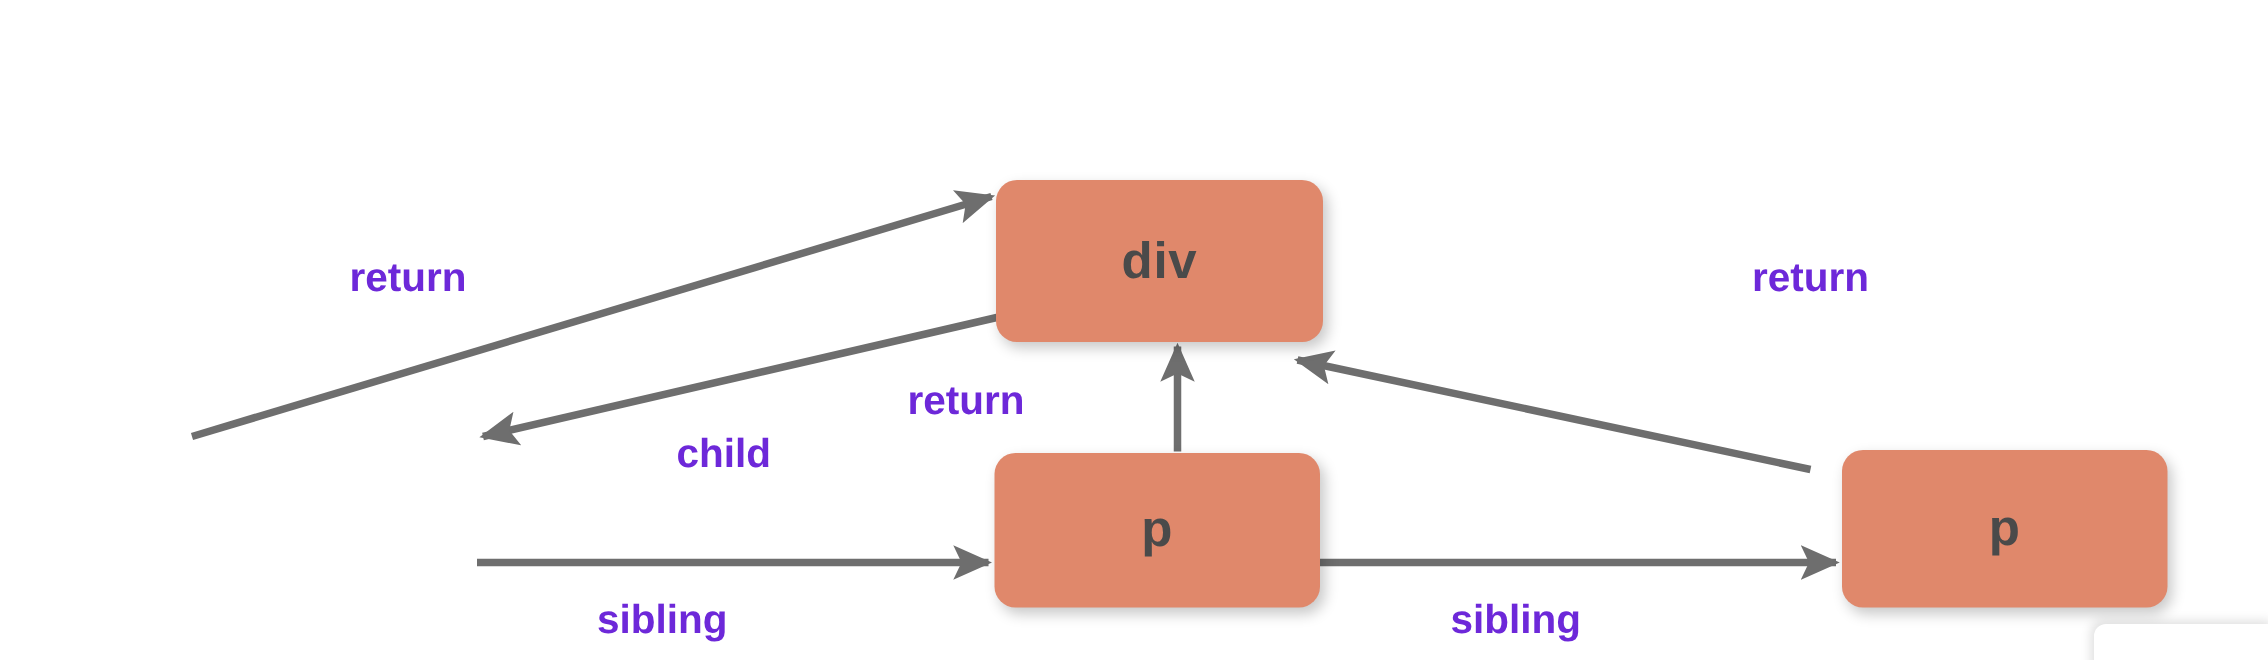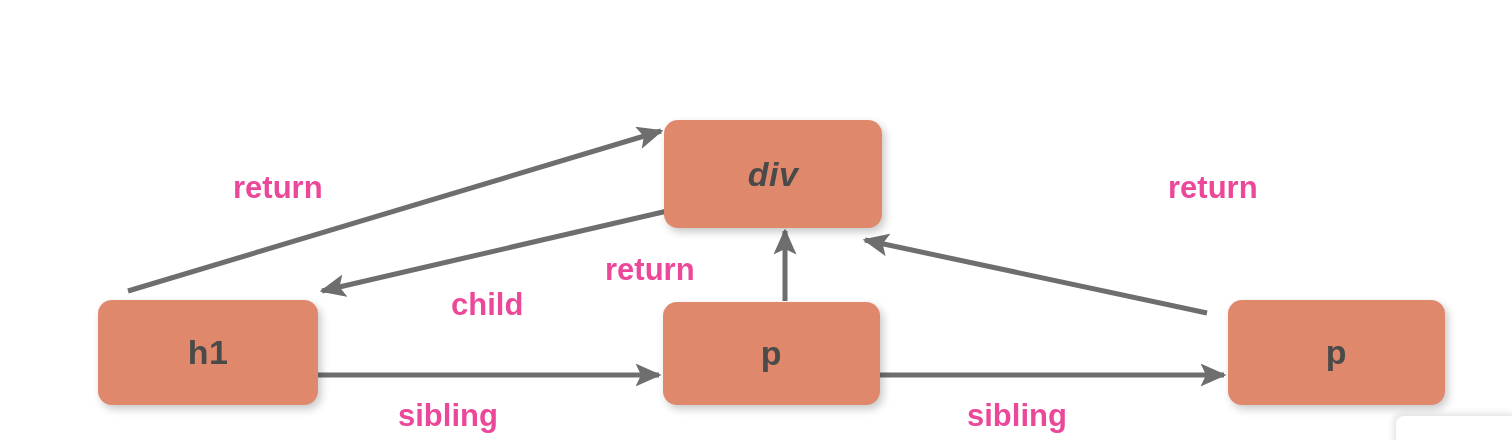--- a/index.html
+++ b/index.html
@@ -32,23 +32,23 @@
     border-radius: 14px;
     box-shadow: 3px 4px 9px rgba(0,0,0,0.22);
     color: #4a4a4a;
     font-weight: bold;
     font-size: 34px;
     letter-spacing: 0.5px;
     user-select: none;
   }
   .edge-label {
     position: absolute;
-    color: #ec4899;
+    color: #6d28d9;
     font-weight: bold;
-    font-size: 31px;
+    font-size: 27px;
     white-space: nowrap;
     user-select: none;
   }
   .corner-panel {
     position: absolute;
     right: -4px;
     bottom: -10px;
     width: 120px;
     height: 34px;
     background: #ffffff;
@@ -74,27 +74,24 @@
 
     <line x1="785" y1="301" x2="785" y2="231" stroke="#6e6e6e" stroke-width="5" marker-end="url(#arrowhead)"></line>
 
     <line x1="1207" y1="313" x2="865" y2="240" stroke="#6e6e6e" stroke-width="5" marker-end="url(#arrowhead)"></line>
 
     <line x1="318" y1="375" x2="659" y2="375" stroke="#6e6e6e" stroke-width="5" marker-end="url(#arrowhead)"></line>
 
     <line x1="880" y1="375" x2="1224" y2="375" stroke="#6e6e6e" stroke-width="5" marker-end="url(#arrowhead)"></line>
   </svg>
 
-  <div class="node" style="left:664px; top:120px; width:218px; height:108px; background:#e0886b;font-style:italic;">
+  <div class="node" style="left:664px; top:120px; width:218px; height:108px; background:#e0886b;">
     <span>div</span>
   </div>
 
-  <div class="node" style="left:98px; top:300px; width:220px; height:105px; background:#e0886b;">
-    <span>h1</span>
-  </div>
 
   <div class="node" style="left:663px; top:302px; width:217px; height:103px; background:#e0886b;">
     <span>p</span>
   </div>
 
   <div class="node" style="left:1228px; top:300px; width:217px; height:105px; background:#e0886b;">
     <span>p</span>
   </div>
 
   <div class="edge-label" style="left:233px; top:170px;">return</div>

